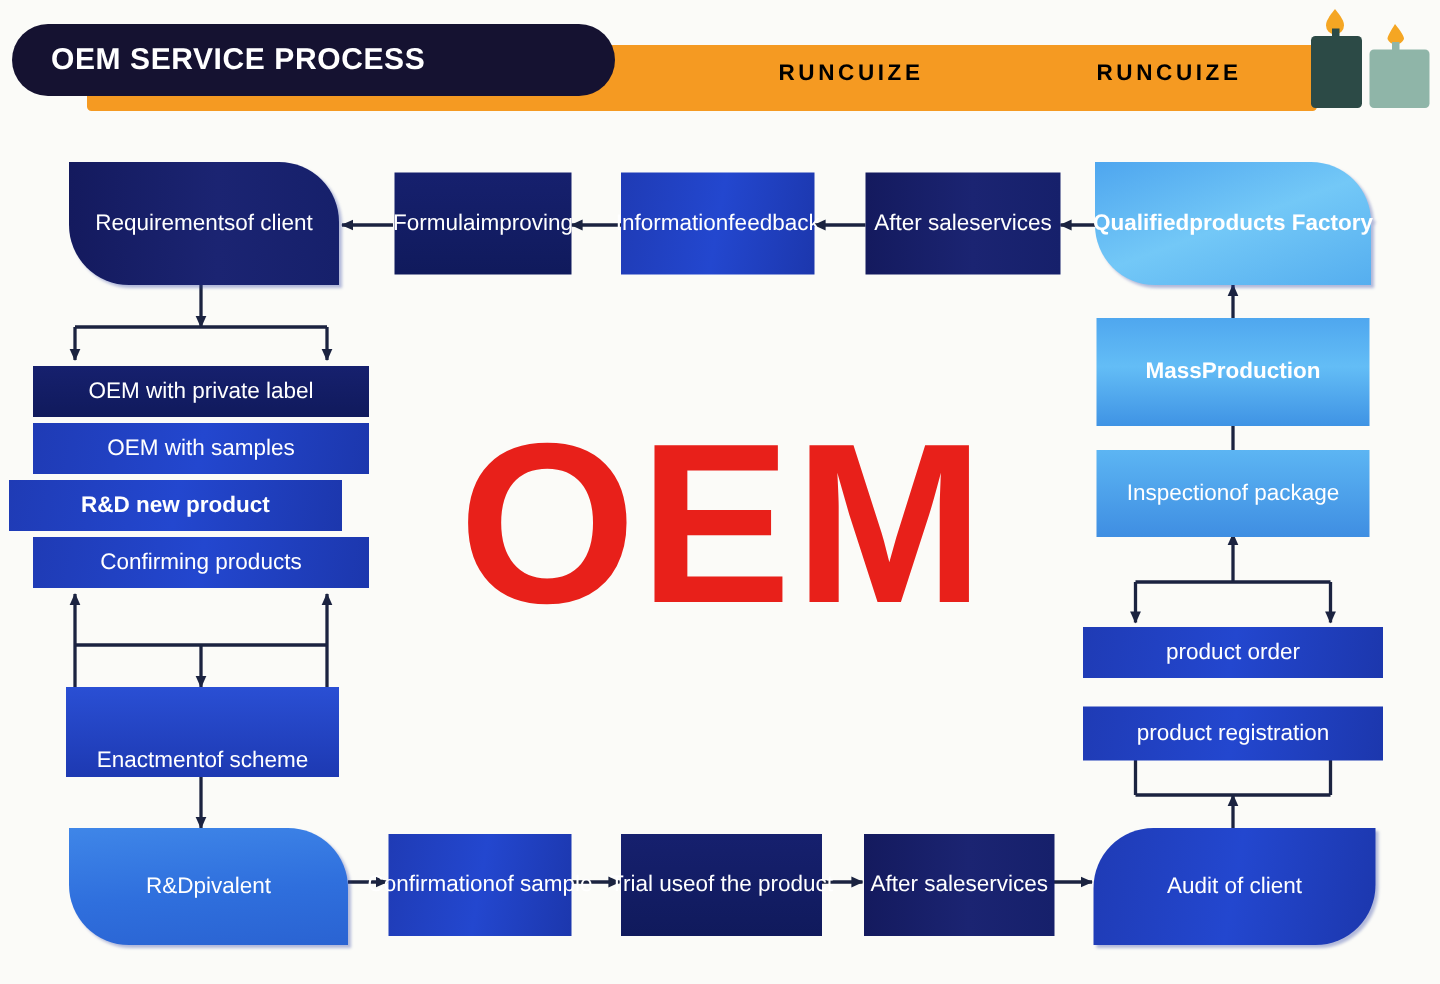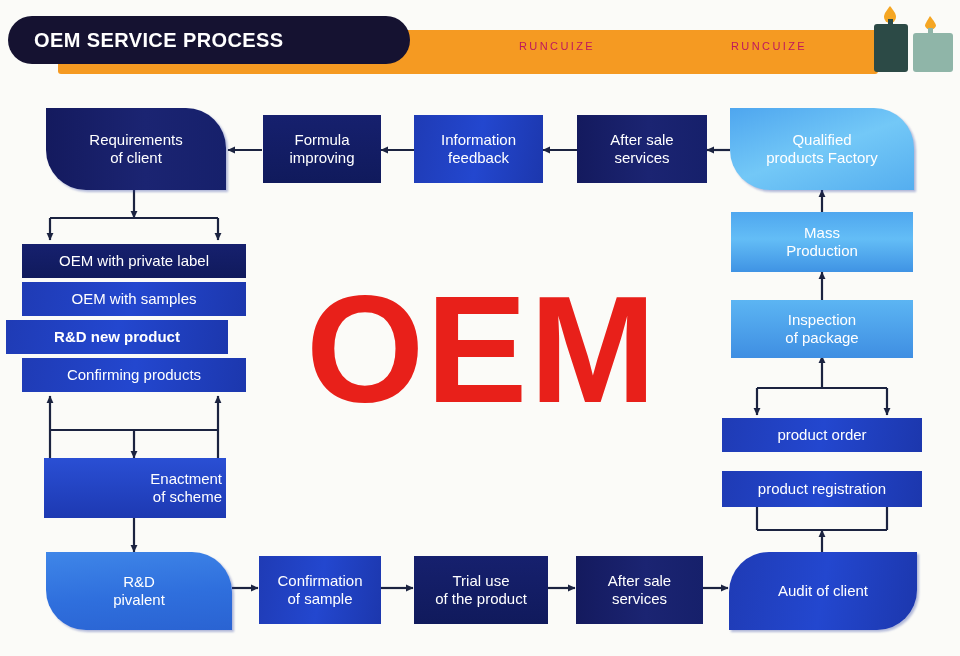--- a/index.html
+++ b/index.html
@@ -20,33 +20,33 @@
   .hdr-pill{
     position:absolute;left:8px;top:16px;width:402px;height:48px;
     background:#151231;border-radius:26px;
     display:flex;align-items:center;
   }
   .hdr-pill span{
     color:#ffffff;font-size:20px;font-weight:bold;letter-spacing:.4px;
     margin-left:26px;white-space:nowrap;
   }
   .hdr-brand{
-    position:absolute;top:40px;color:#be185d;font-size:11px;
-    font-weight:normal;letter-spacing:2.4px;white-space:nowrap;
+    position:absolute;top:40px;color:#000000;font-size:15px;
+    font-weight:bold;letter-spacing:2.4px;white-space:nowrap;
   }
   .hdr-brand.b1{left:519px;}
   .hdr-brand.b2{left:731px;}
 
   
   .candles{position:absolute;left:868px;top:0px;width:92px;height:72px;}
 
   
   .box{
     position:absolute;
-    display:flex;flex-direction:column;
+    display:flex;flex-direction:row;
     align-items:center;justify-content:center;
     color:#ffffff;text-align:center;
     font-size:15px;line-height:1.22;
     box-sizing:border-box;
     padding:2px 4px;
   }
   .box .ln{display:block;white-space:nowrap;}
 
   
   .navy      {background:linear-gradient(90deg,#141a5e 0%,#1b2472 55%,#16206b 100%);}
@@ -162,21 +162,21 @@
   <div class="box royal" style="left:414px;top:115px;width:129px;height:68px;">
     <span class="ln">Information</span>
     <span class="ln">feedback</span>
   </div>
 
   <div class="box navy" style="left:577px;top:115px;width:130px;height:68px;">
     <span class="ln">After sale</span>
     <span class="ln">services</span>
   </div>
 
-  <div class="box skylight cut-tr-bl shadowbox" style="left:730px;top:108px;width:184px;height:82px;">
+  <div class="box skylight cut-tr-bl shadowbox" style="left:730px;top:108px;width:184px;height:82px;font-weight:bold;">
     <span class="ln">Qualified</span>
     <span class="ln">products Factory</span>
   </div>
 
   <div class="box navy2" style="left:22px;top:244px;width:224px;height:34px;">
     <span class="ln">OEM with private label</span>
   </div>
   <div class="box royal" style="left:22px;top:282px;width:224px;height:34px;">
     <span class="ln">OEM with samples</span>
   </div>
@@ -209,21 +209,21 @@
 
   <div class="box navy" style="left:576px;top:556px;width:127px;height:68px;">
     <span class="ln">After sale</span>
     <span class="ln">services</span>
   </div>
 
   <div class="box royal cut-tl-br shadowbox" style="left:729px;top:552px;width:188px;height:78px;">
     <span class="ln">Audit of client</span>
   </div>
 
-  <div class="box sky" style="left:731px;top:212px;width:182px;height:60px;">
+  <div class="box sky" style="left:731px;top:212px;width:182px;height:72px;font-weight:bold;">
     <span class="ln">Mass</span>
     <span class="ln">Production</span>
   </div>
 
   <div class="box sky2" style="left:731px;top:300px;width:182px;height:58px;">
     <span class="ln">Inspection</span>
     <span class="ln">of package</span>
   </div>
 
   <div class="box royal" style="left:722px;top:418px;width:200px;height:34px;">

